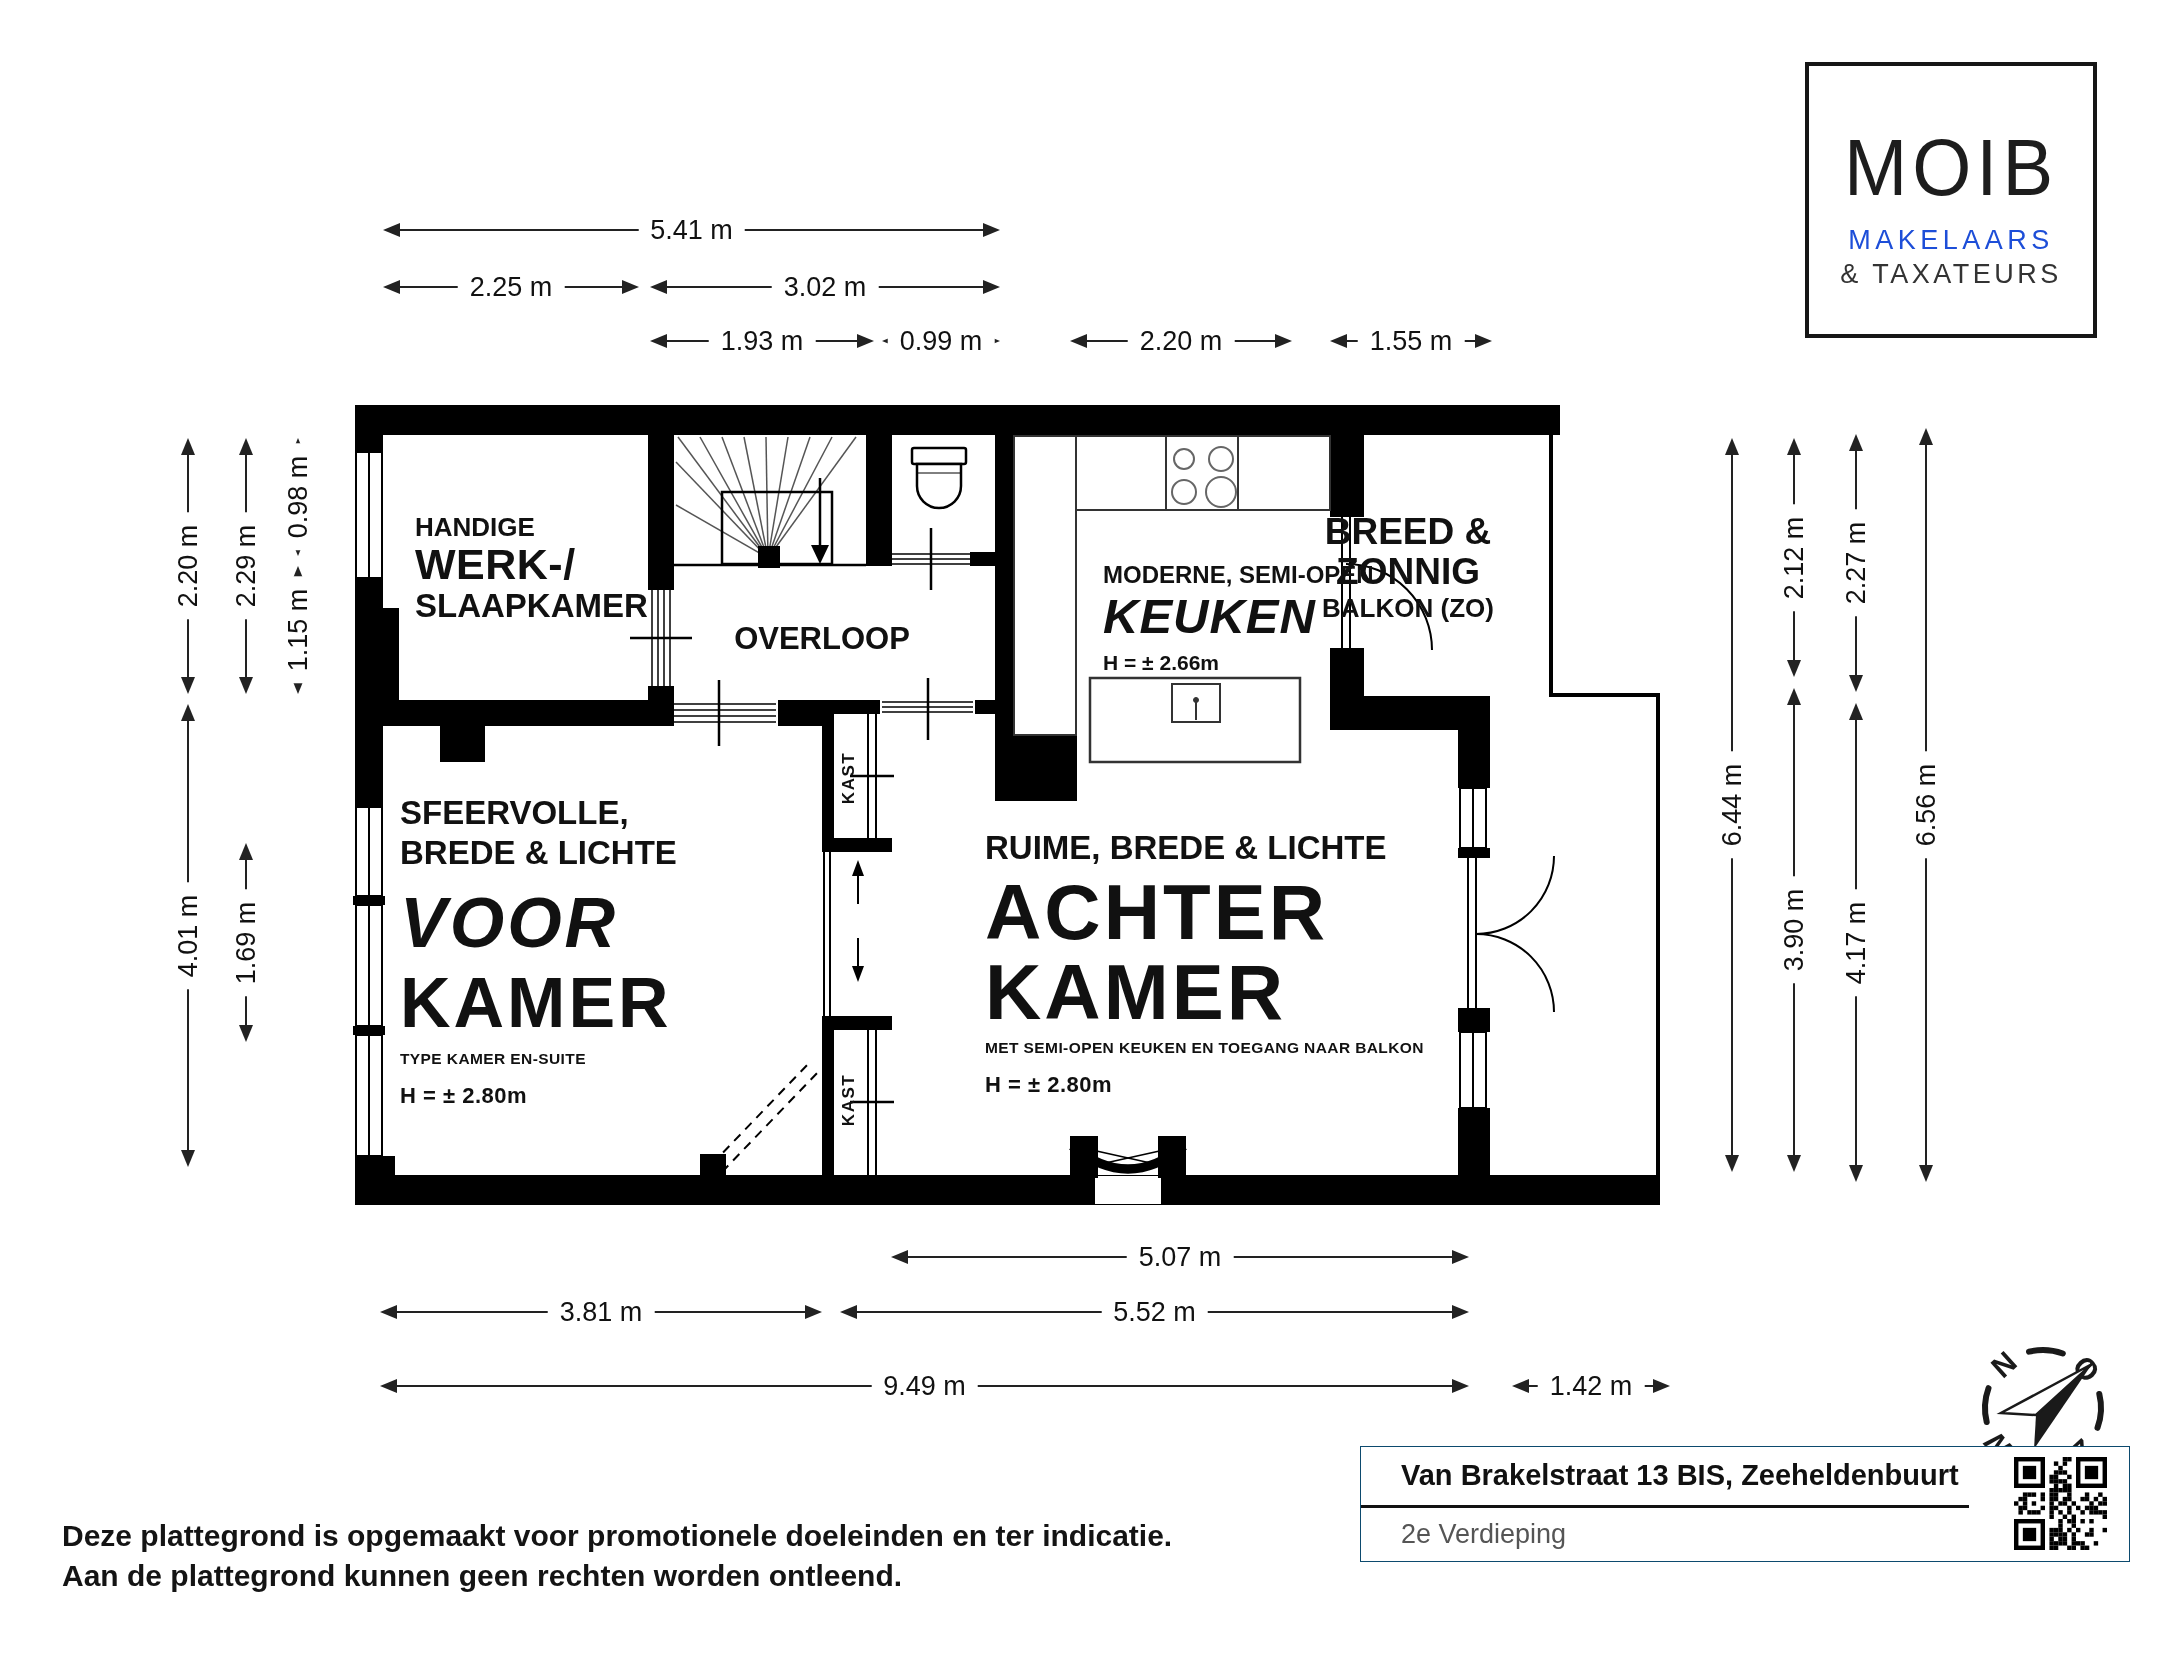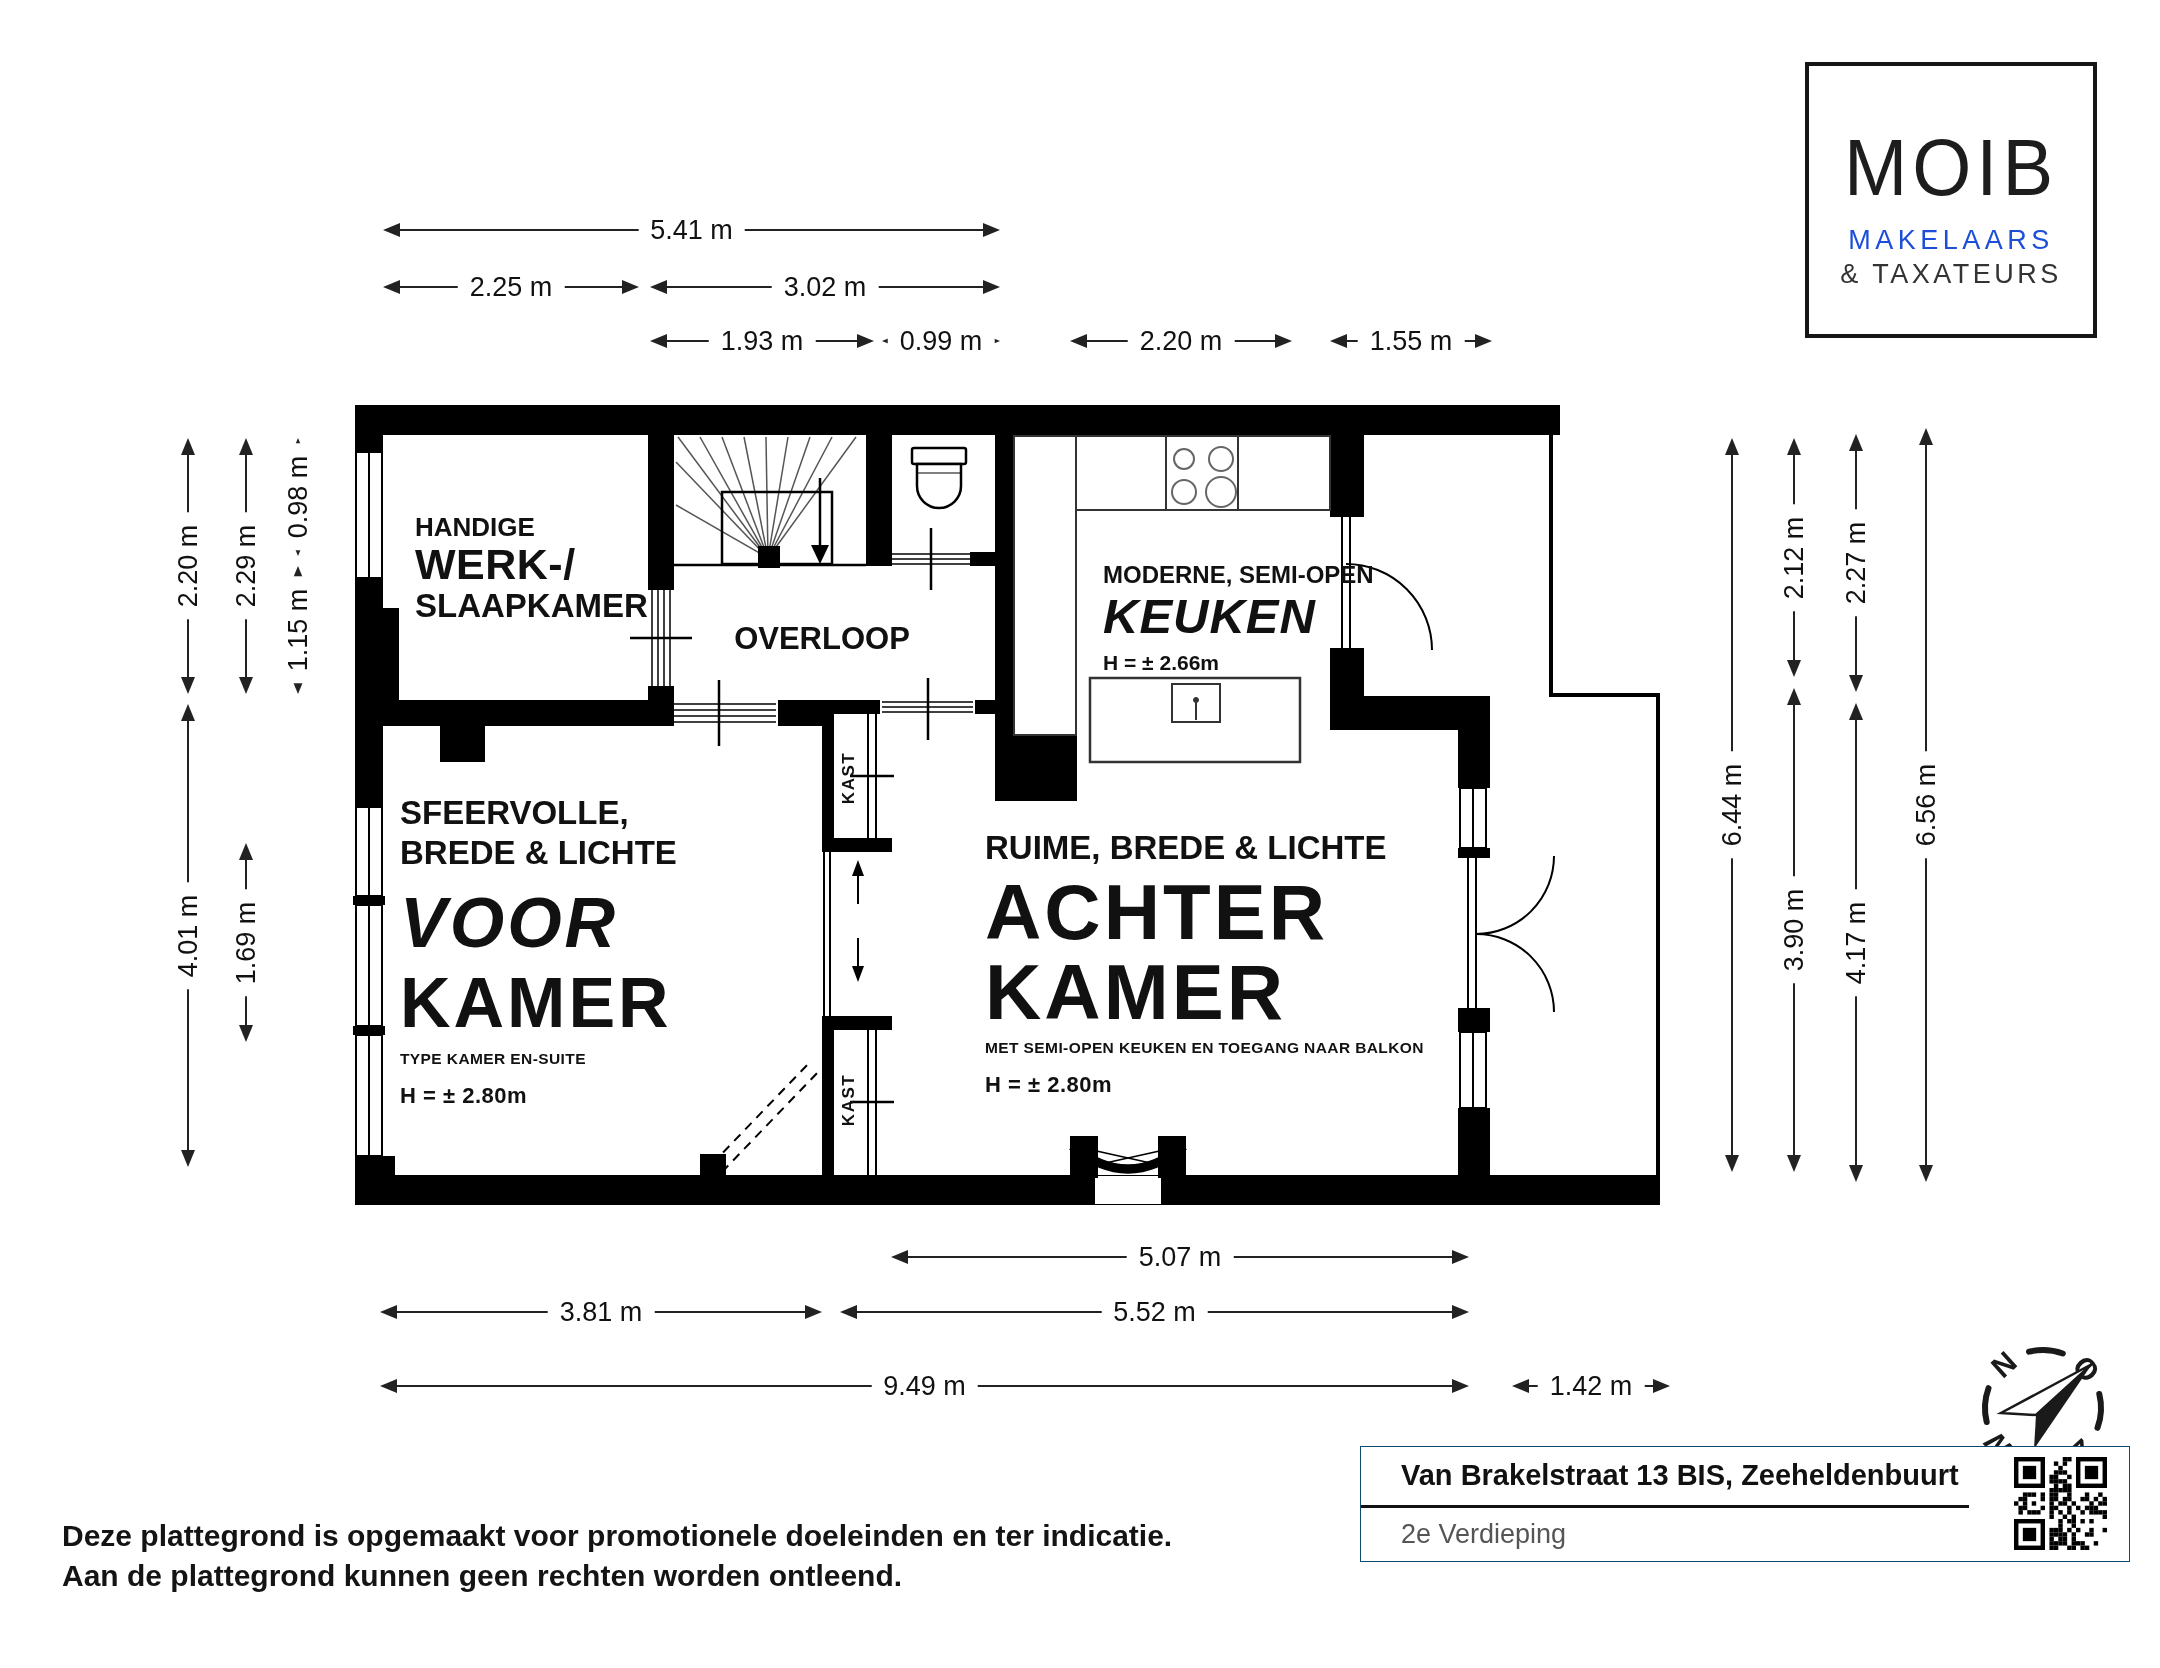--- a/index.html
+++ b/index.html
@@ -239,20 +239,25 @@
   </div>
 
   <div class="lbl ctr" style="left:822px;top:638px;font-size:31px;">OVERLOOP</div>
 
   <div class="lbl" style="left:1103px;top:560px;">
     <div style="font-size:24px;line-height:30px;">MODERNE, SEMI-OPEN</div>
     <div style="font-size:49px;line-height:52px;letter-spacing:1px;font-style:italic;">KEUKEN</div>
     <div style="font-size:21px;margin-top:10px;">H = ± 2.66m</div>
   </div>
 
+  <div class="lbl" style="left:1408px;top:512px;transform:translateX(-50%);text-align:center;">
+    <div style="font-size:37px;line-height:40px;">BREED &amp;</div>
+    <div style="font-size:37px;line-height:40px;">ZONNIG</div>
+    <div style="font-size:26px;line-height:33px;">BALKON (ZO)</div>
+  </div>
 
   <div class="lbl" style="left:400px;top:793px;">
     <div class="room-pre">SFEERVOLLE,</div>
     <div class="room-pre">BREDE &amp; LICHTE</div>
     <div class="room-big" style="margin-top:10px;font-style:italic;">VOOR</div>
     <div class="room-big">KAMER</div>
     <div class="room-sub">TYPE KAMER EN-SUITE</div>
     <div class="room-h">H = ± 2.80m</div>
   </div>
 

